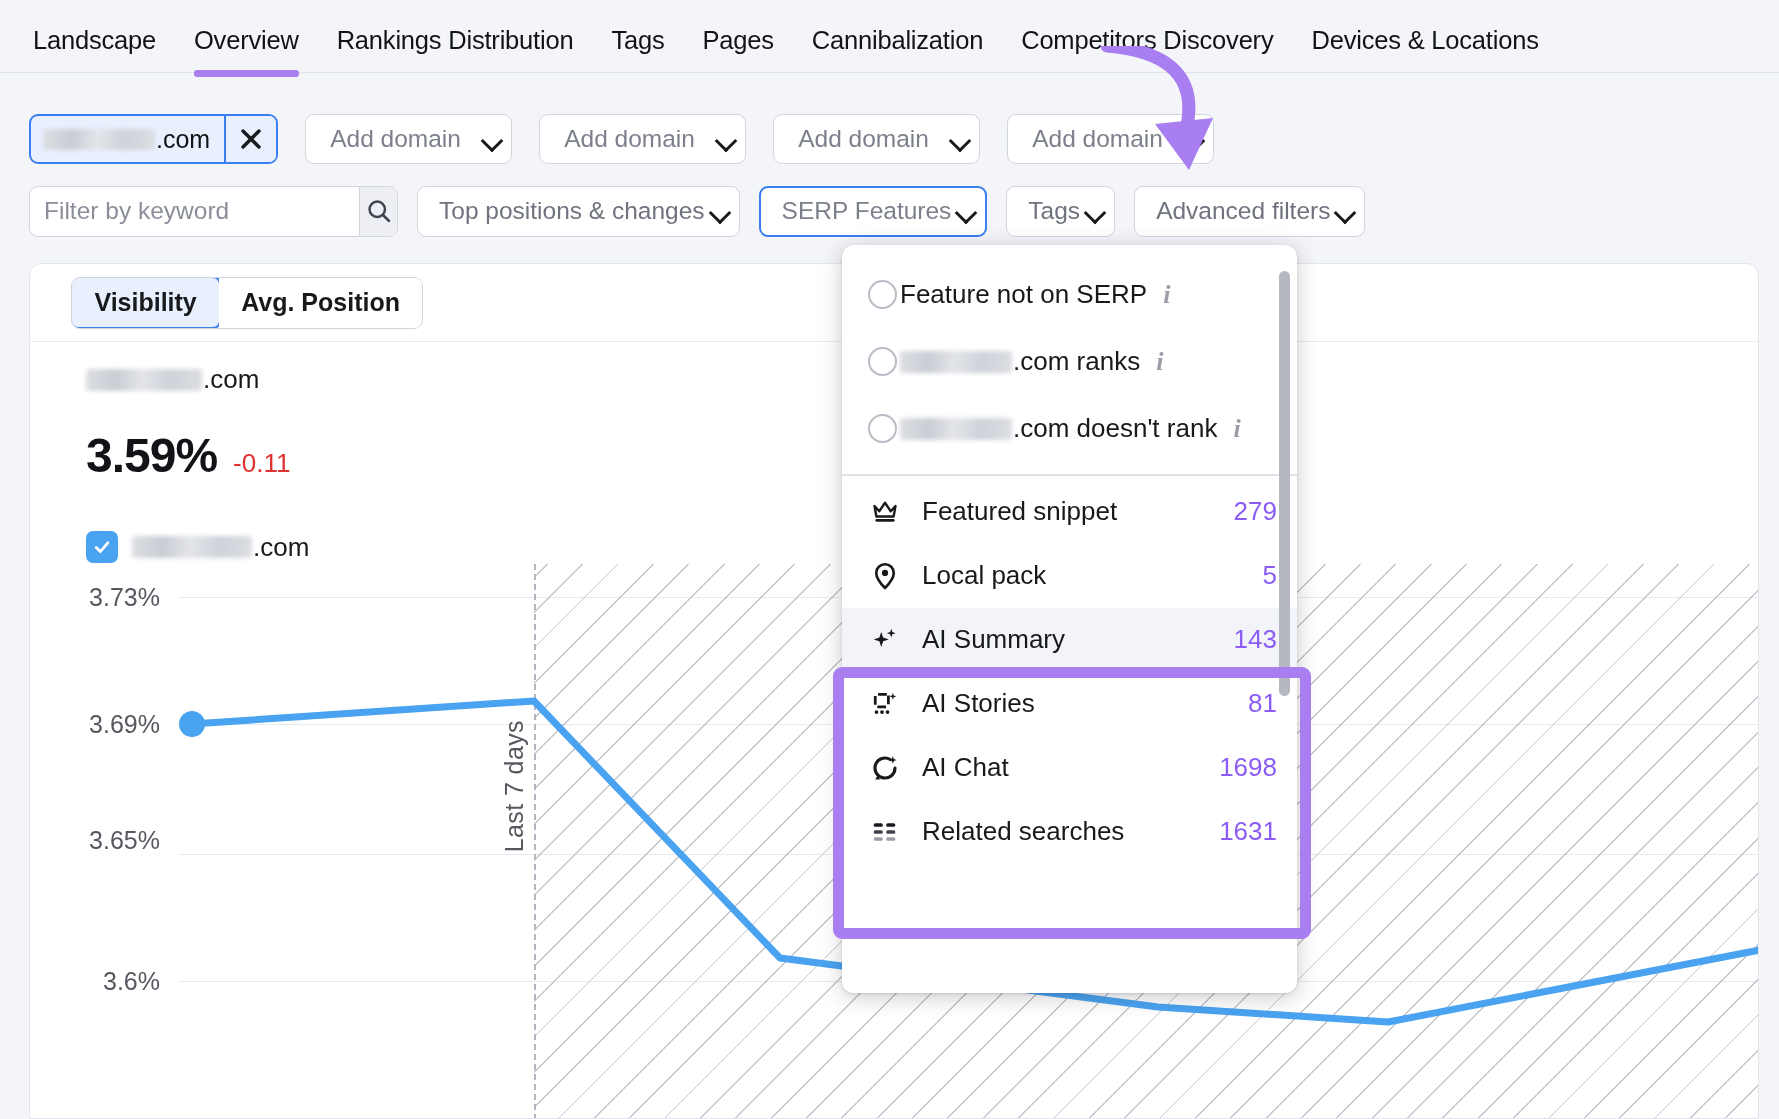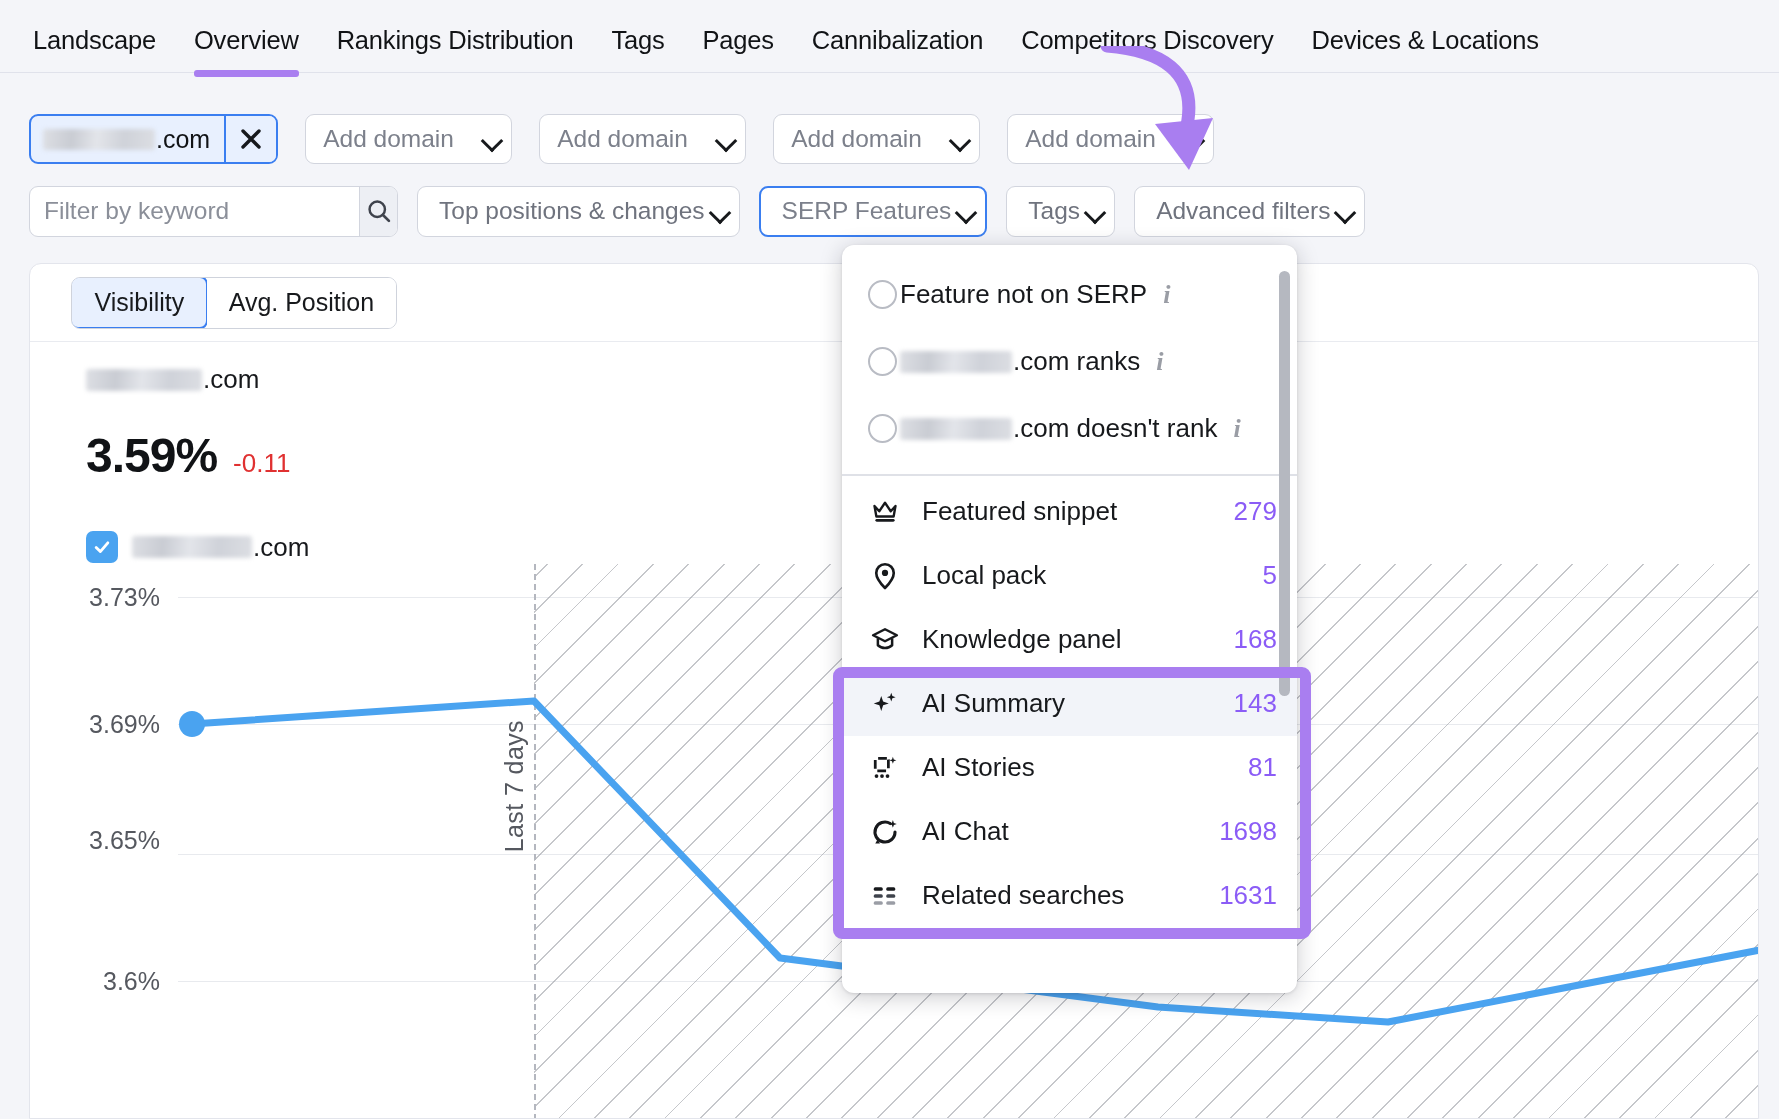--- a/index.html
+++ b/index.html
@@ -52,21 +52,21 @@
     filter: blur(2.2px);
     vertical-align: middle;
   }
   .domain-chip .dom-x {
     display: flex; align-items: center; justify-content: center;
     width: 52px; border-left: 2px solid #3a7ef0; background: #e8f0fe;
     font-size: 26px; font-weight: bold; color: #17191c;
   }
   .add-domain {
     display: flex; align-items: center; justify-content: space-between;
-    height: 50px; width: 207px; padding: 0 18px 0 17px;
+    height: 50px; width: 207px; padding: 0 18px 0 24px;
     border: 1.6px solid #d2d5de; border-radius: 9px; background: #fff;
     font-size: 24.5px; color: #7c808b; cursor: pointer;
   }
   .chev { width: 0; height: 0; position: relative; }
   .chev::after {
     content: ""; position: absolute; left: -9px; top: -6px;
     width: 13px; height: 13px;
     border-right: 3.2px solid #17191c; border-bottom: 3.2px solid #17191c;
     transform: rotate(45deg);
   }
@@ -102,21 +102,21 @@
   
   .chart-card {
     position: absolute; top: 263px; left: 29px;
     width: 1730px; height: 856px;
     background: #fff; border: 1.5px solid #e3e5ec;
     border-radius: 12px 12px 0 0;
     overflow: hidden;
   }
   .card-head {
     height: 78px; display: flex; align-items: center;
-    padding-left: 41px; border-bottom: 1.5px solid #e9ebf0;
+    padding-left: 41px; border-bottom: 1.5px solid #e9ebf0; font-weight: bold;
   }
   .seg {
     display: flex; height: 52px; border: 1.6px solid #cfd3dc;
     border-radius: 9px; overflow: hidden;
   }
   .seg-item {
     display: flex; align-items: center; padding: 0 22px;
     font-size: 25px; color: #17191c; background: #fff; cursor: pointer;
   }
   .seg-item.active {
@@ -403,30 +403,20 @@
       <span class="dd-ico">
         <svg width="30" height="30" viewBox="0 0 24 24" fill="none">
           <path d="M12 2.6 C8.1 2.6 5 5.7 5 9.6 C5 14.6 12 21.6 12 21.6 C12 21.6 19 14.6 19 9.6 C19 5.7 15.9 2.6 12 2.6 Z" stroke="#17191c" stroke-width="2.1" stroke-linejoin="round"></path>
           <circle cx="12" cy="9.5" r="2.5" fill="#17191c"></circle>
         </svg>
       </span>
       <span class="dd-name">Local pack</span>
       <span class="dd-count">5</span>
     </div>
 
-    <div class="dd-item">
-      <span class="dd-ico">
-        <svg width="30" height="30" viewBox="0 0 24 24" fill="none">
-          <path d="M12 3.4 L21.5 8.2 L12 13 L2.5 8.2 Z" stroke="#17191c" stroke-width="2" stroke-linejoin="round"></path>
-          <path d="M6.3 10.5 V16.2 C6.3 16.2 8.6 18.4 12 18.4 C15.4 18.4 17.7 16.2 17.7 16.2 V10.5" stroke="#17191c" stroke-width="2" stroke-linejoin="round"></path>
-        </svg>
-      </span>
-      <span class="dd-name">Knowledge panel</span>
-      <span class="dd-count">168</span>
-    </div>
 
     <div class="dd-item hl">
       <span class="dd-ico">
         <svg width="30" height="30" viewBox="0 0 24 24">
           <path d="M9 5.5 L10.5 10 L15 11.5 L10.5 13 L9 17.5 L7.5 13 L3 11.5 L7.5 10 Z" fill="#17191c"></path>
           <path d="M17 3 L17.9 5.6 L20.5 6.5 L17.9 7.4 L17 10 L16.1 7.4 L13.5 6.5 L16.1 5.6 Z" fill="#17191c"></path>
         </svg>
       </span>
       <span class="dd-name">AI Summary</span>
       <span class="dd-count">143</span>

